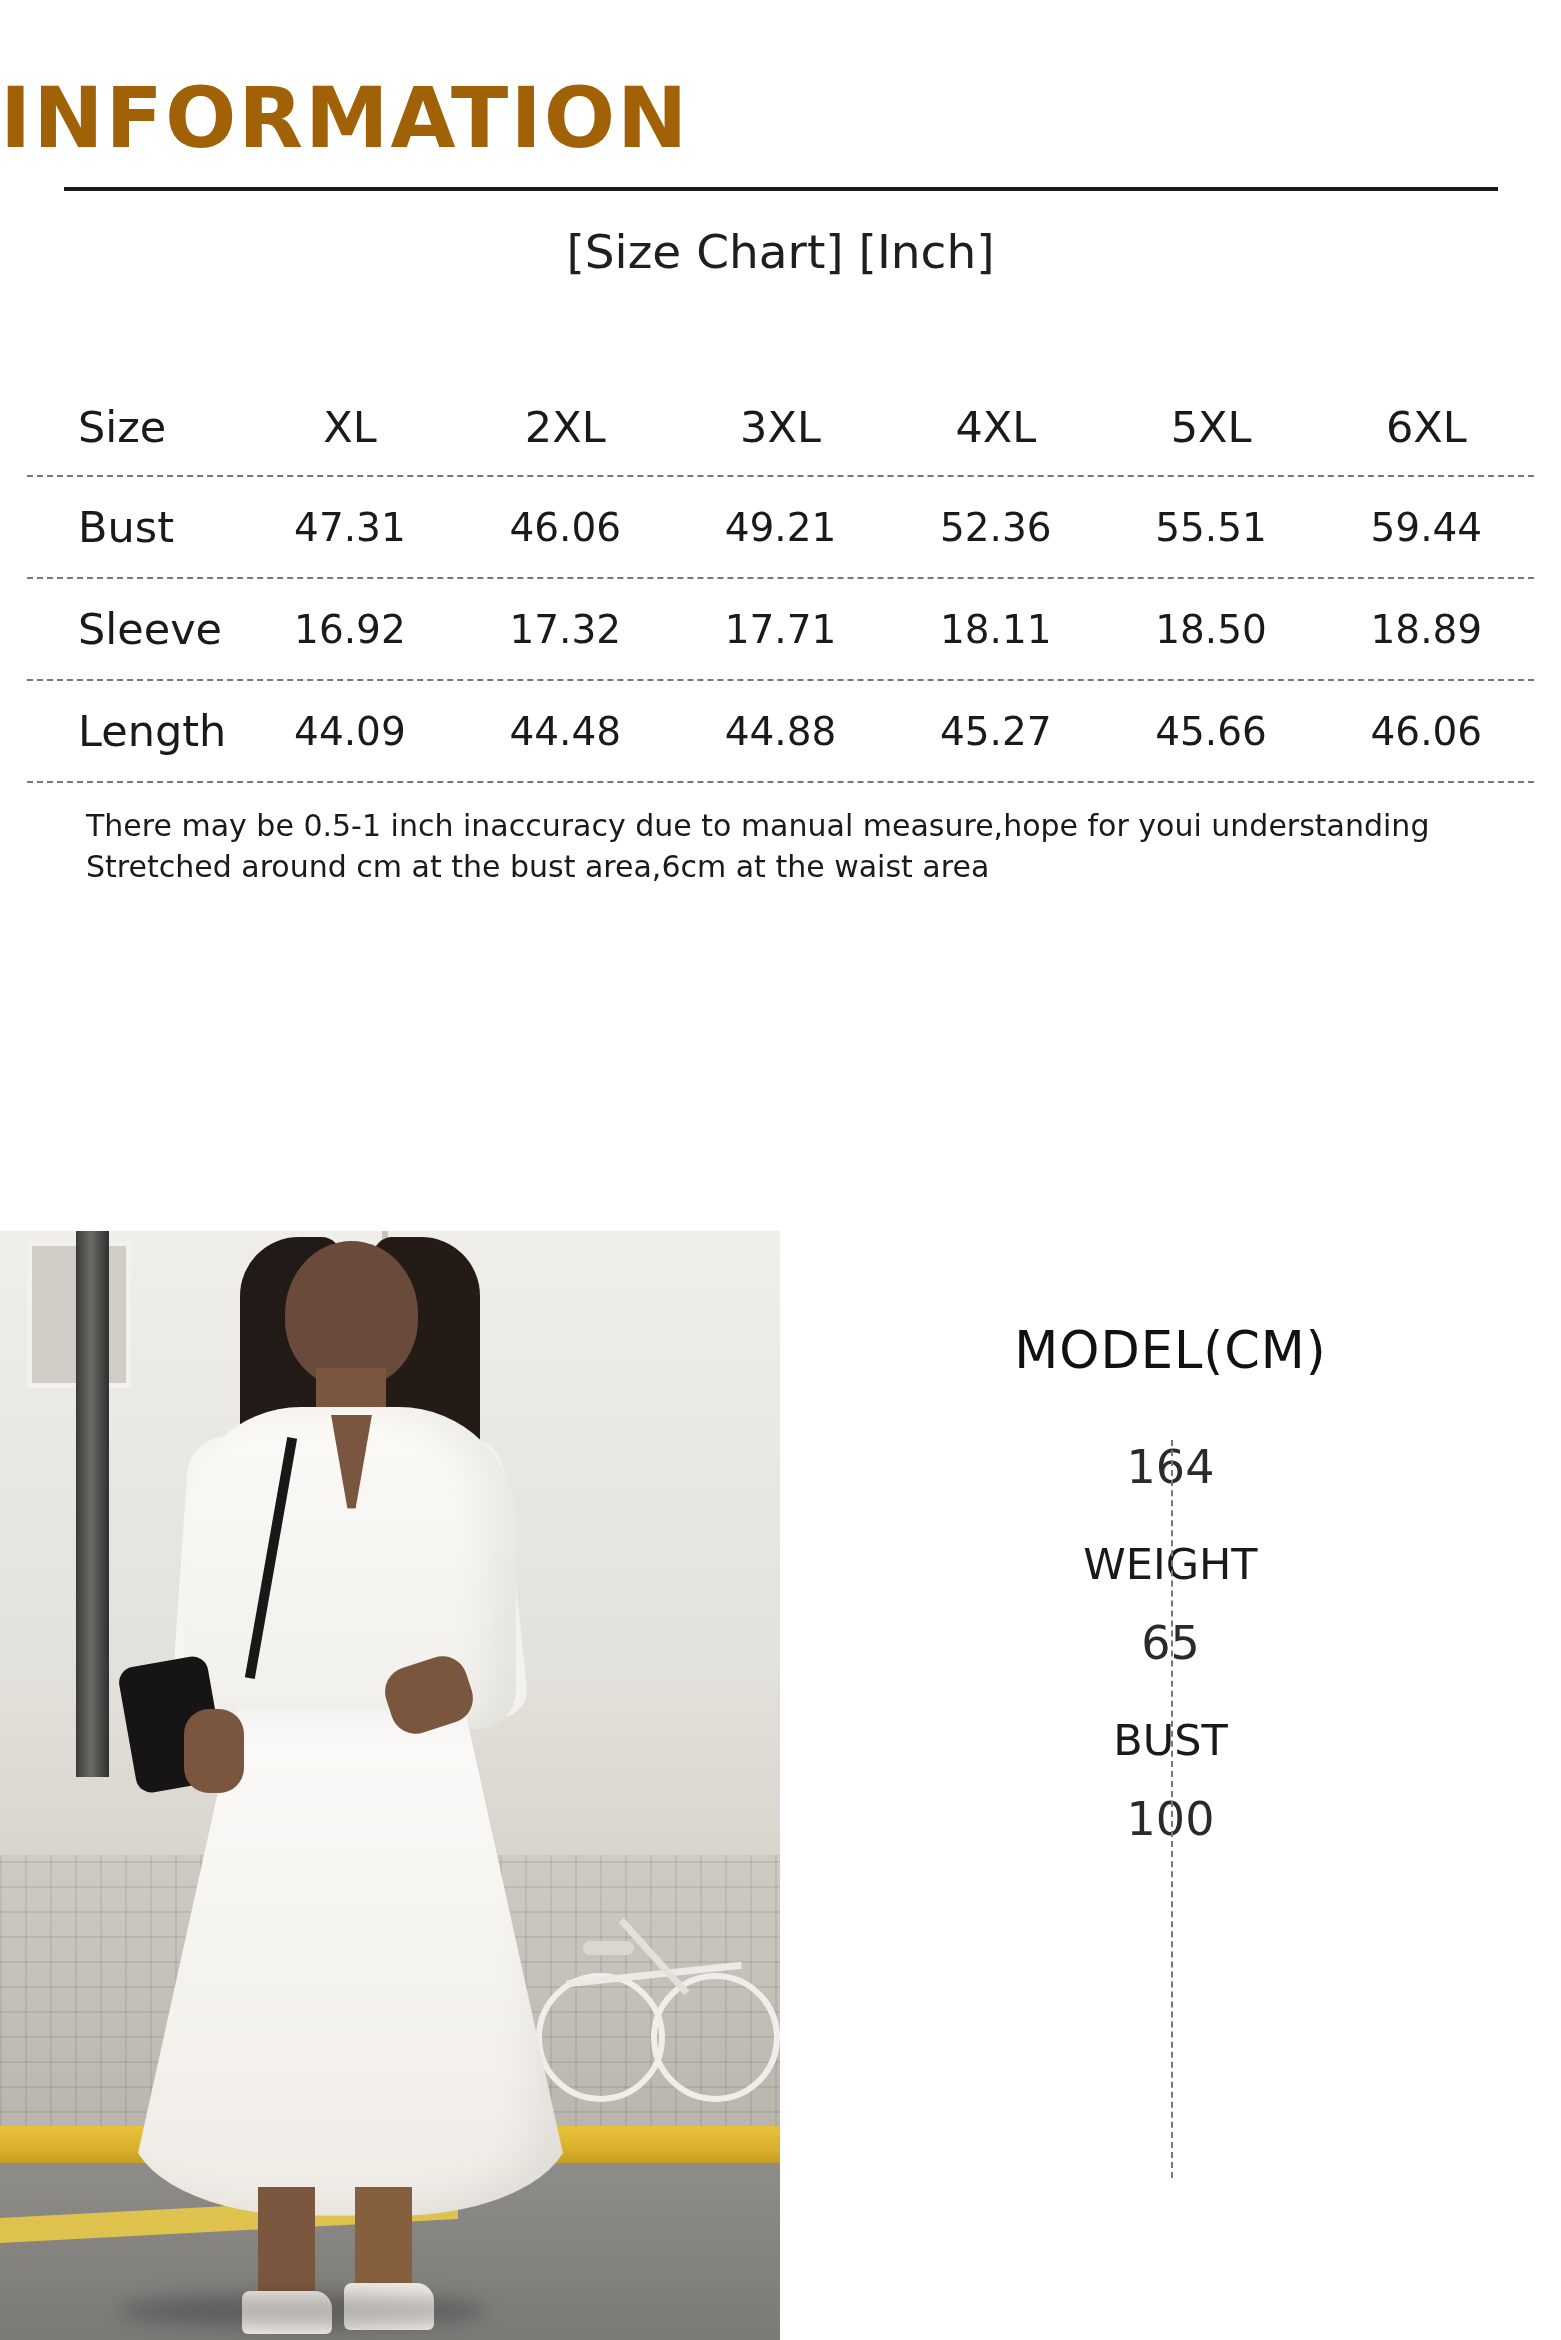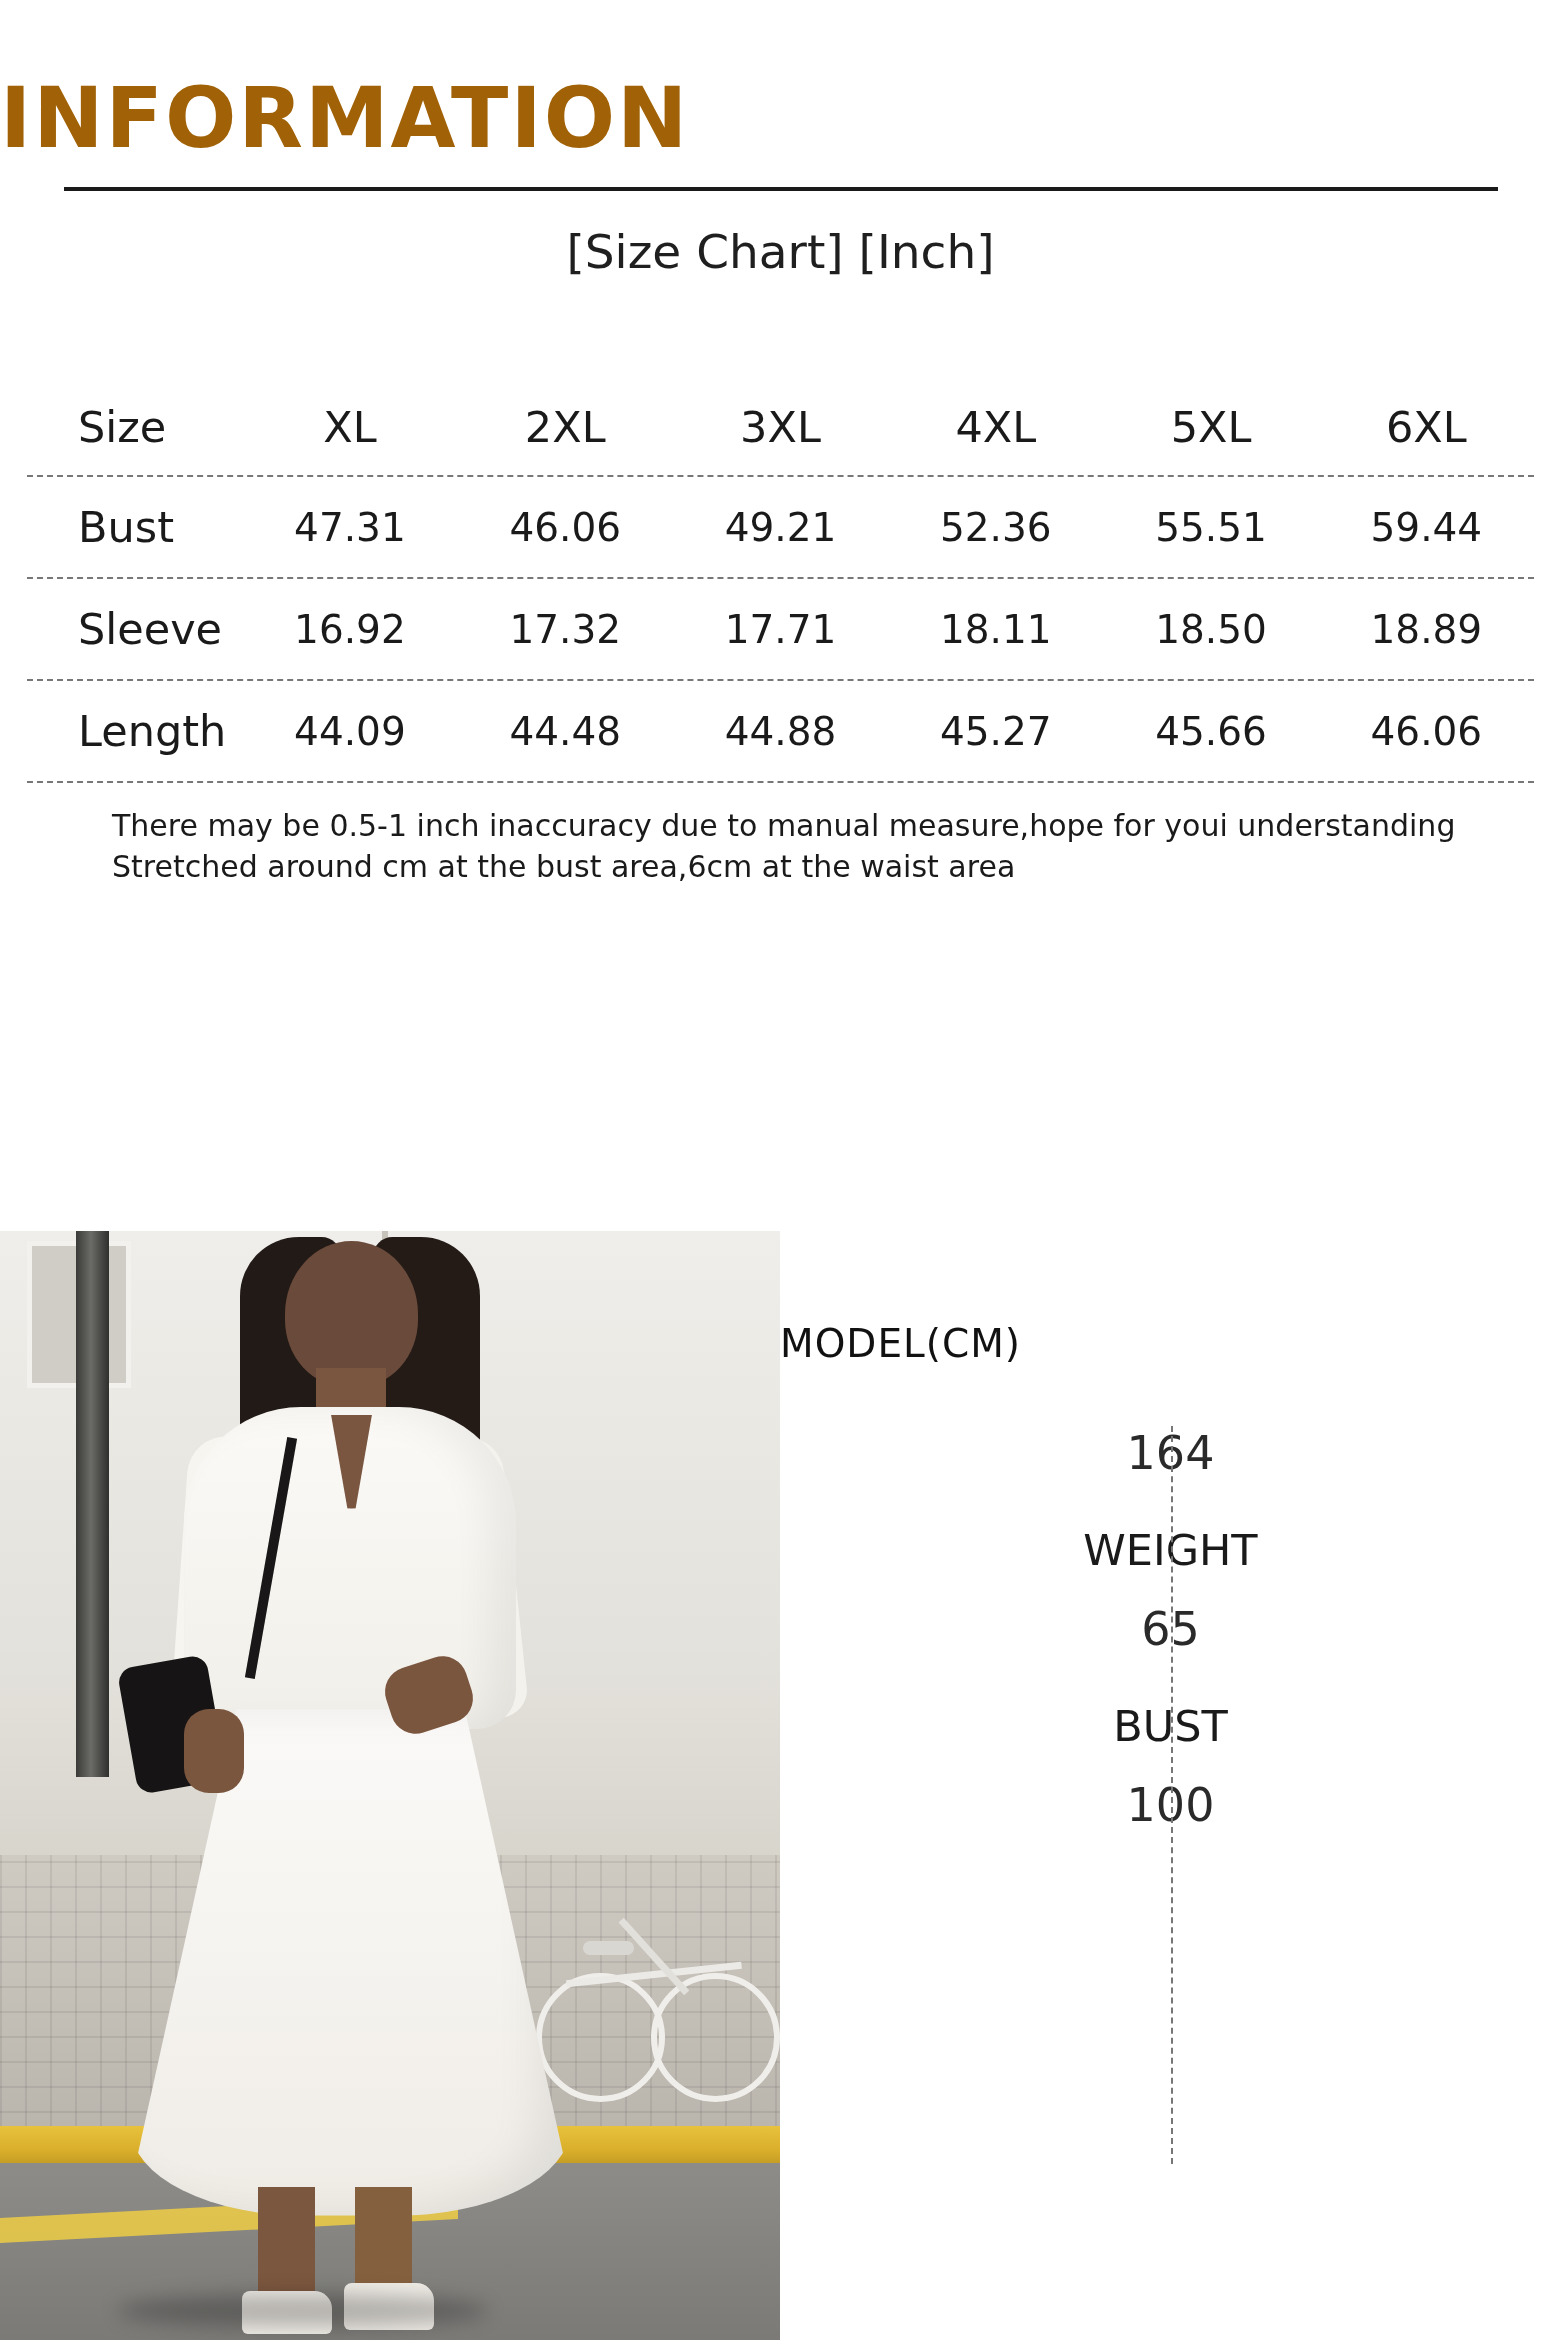--- a/index.html
+++ b/index.html
@@ -86,21 +86,21 @@
   .dashed-line {
     border-top: 2.9px dashed #777;
     width: 100%;
     height: 0;
     margin: 0;
   }
 
   
   .notes {
     margin-top: 21.5px;
-    padding: 0 86px 0 112px;
+    padding: 0 86px 0 86px;
     font-size: 30px;
     line-height: 1.38;
     color: #1a1a1a;
   }
   .notes div { white-space: nowrap; }
 
   
   .bottom {
     position: absolute;
     left: 0;
@@ -116,21 +116,22 @@
     overflow: hidden;
     background: #c9c5bd;
   }
   .model-panel {
     width: 781px;
     height: 1110px;
     background: #fff;
     position: relative;
   }
   .model-title {
-    font-size: 39px;
+    text-align: center;
+    font-size: 51px;
     color: #111;
     margin-top: 90px;
     letter-spacing: 1px;
   }
   .model-grid {
     margin-top: 60px;
     display: flex;
     position: relative;
     height: 761px;
   }

